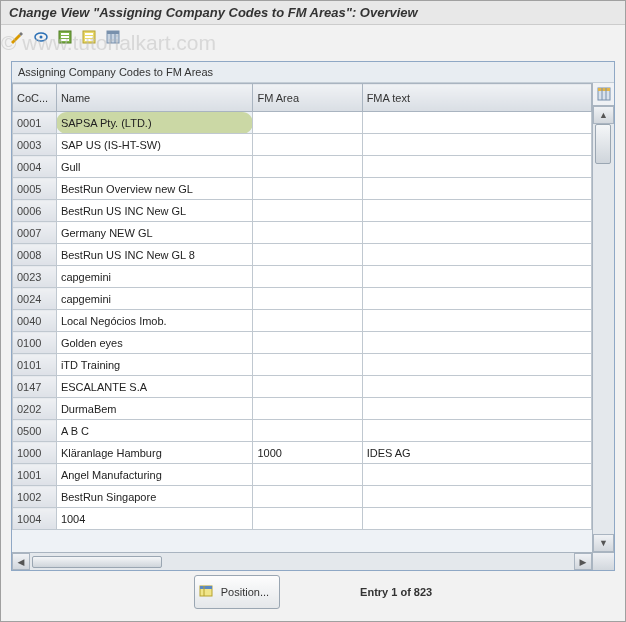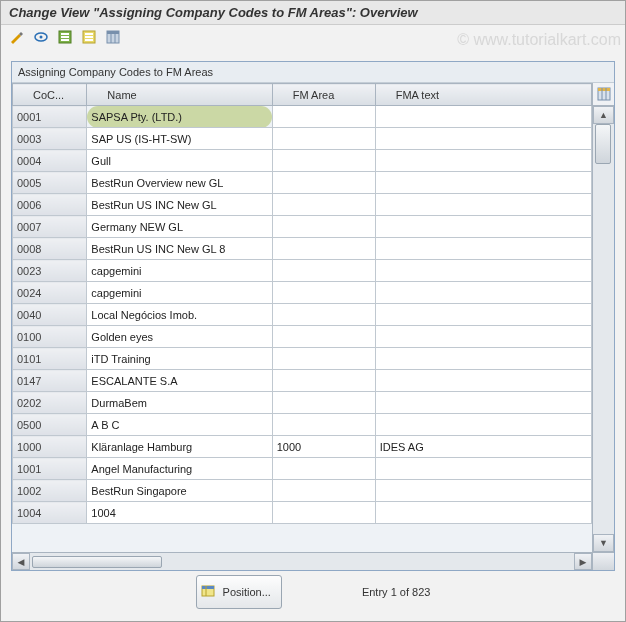--- a/index.html
+++ b/index.html
@@ -24,23 +24,23 @@
     border-bottom: 1px solid #ccc;
   }
   .titlebar .title {
     font-size: 13px;
     font-style: italic;
     font-weight: bold;
     color: #333;
   }
   .watermark {
     position: absolute;
-    top: 30px; left: 0; right: 4px;
-    text-align: right;
-    font-size: 16px;
+    top: 30px; left: 0; right: 16px;
+    text-align: left;
+    font-size: 21px;
     color: rgba(190,190,190,0.5);
     pointer-events: none;
     z-index: 5;
   }
   .toolbar {
     height: 24px;
     padding: 2px 6px;
     display: flex;
     gap: 4px;
     align-items: center;
@@ -79,23 +79,23 @@
     overflow: hidden;
     position: relative;
   }
   table.grid {
     border-collapse: collapse;
     width: 100%;
   }
   table.grid th {
     background: linear-gradient(#f0f2f5,#d9dee4);
     border: 1px solid #a9b4c0;
-    height: 22px;
+    height: 28px;
     text-align: left;
-    padding: 0 20px;
+    padding: 0 4px;
     font-weight: normal;
     color: #333;
     font-size: 11px;
   }
   table.grid td {
     border: 1px solid #c0c8d0;
     height: 22px;
     padding: 0 4px;
     background: #fff;
     font-size: 11px;
@@ -203,20 +203,21 @@
     font-size: 11px;
     color: #333;
   }
   .position-btn .ic {
     width: 16px; height: 14px;
     display:inline-flex; align-items:center; justify-content:center;
   }
   .entry-text {
     color: #333;
     font-size: 11px;
+    font-weight: bold;
   }
 
   
   th.c-co, td.c-co { width: 40px; }
   th.c-name, td.c-name { width: 180px; }
   th.c-fma, td.c-fma { width: 100px; margin-left: 9px; }
   th.c-txt, td.c-txt { width: 210px; }
 </style>
 </head>
 <body>

